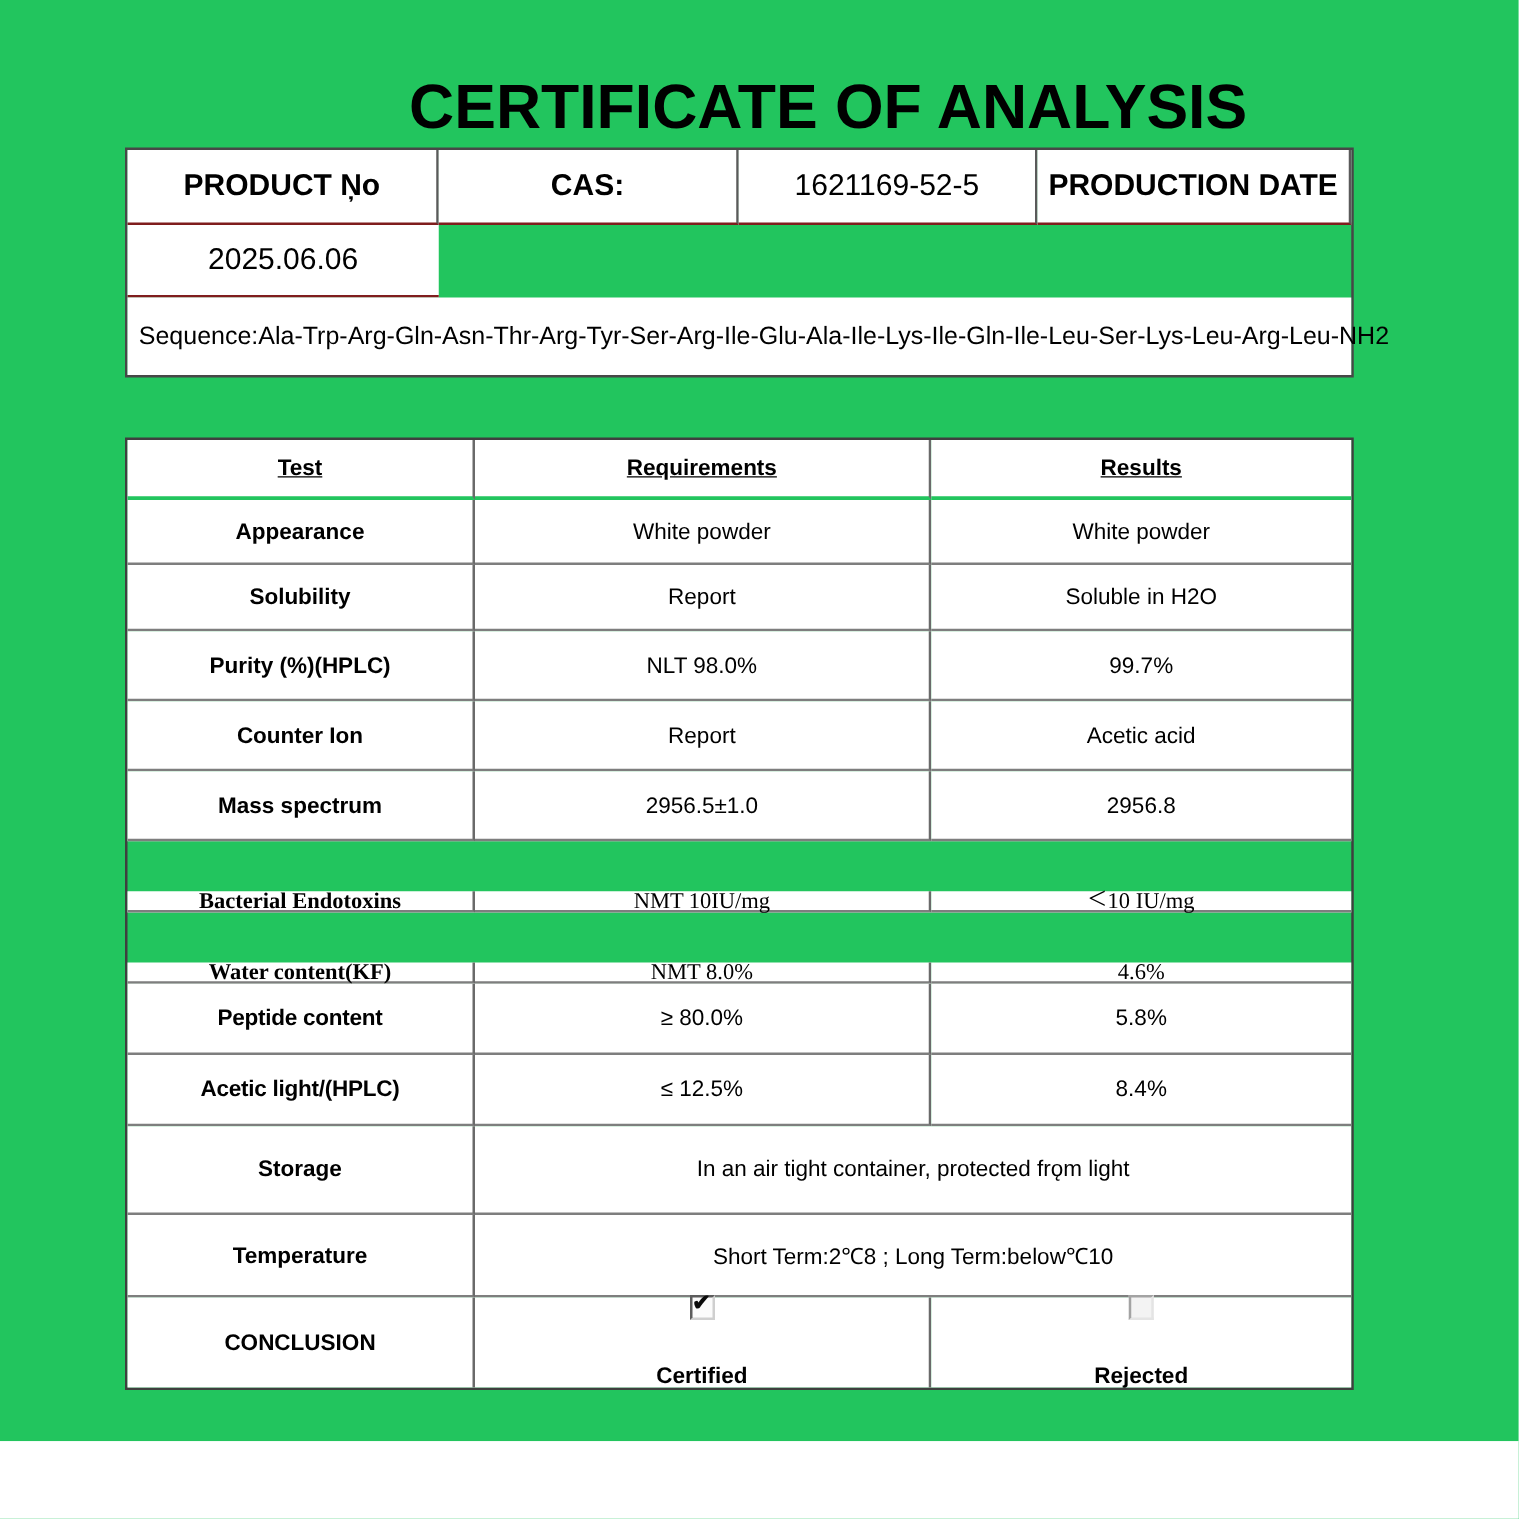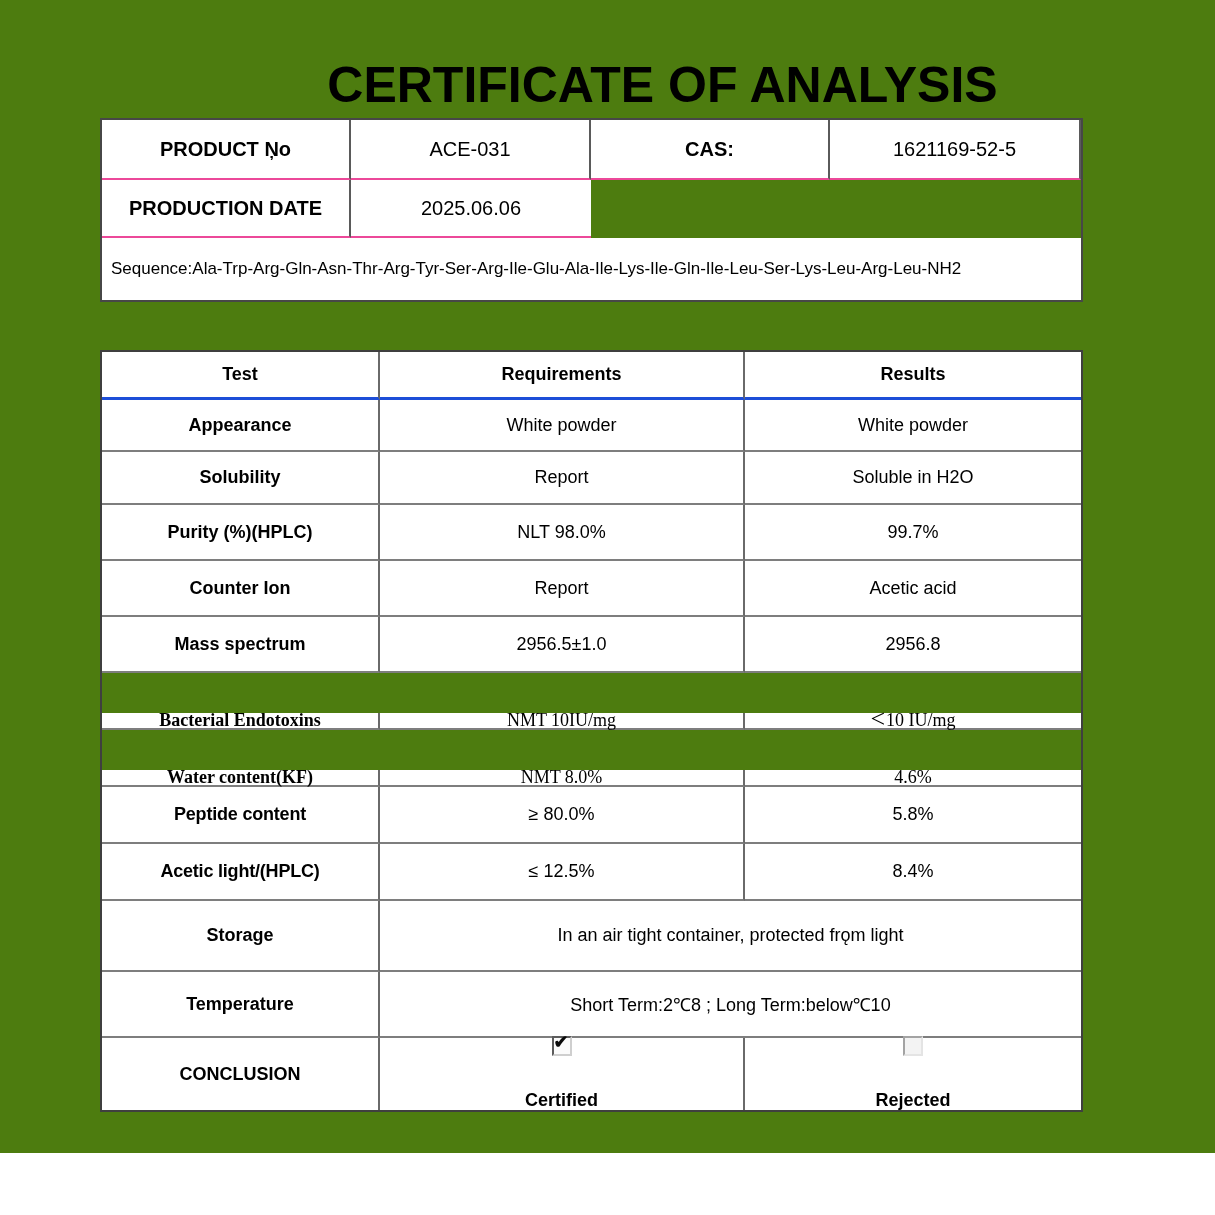--- a/index.html
+++ b/index.html
@@ -1,64 +1,64 @@
 <!DOCTYPE html>
 <html><head>
 <meta charset="utf-8">
 <style>
   html,body{margin:0;padding:0;background:#ffffff;}
   #page{
-    position:relative;width:1215px;height:1153px;background:#4d7c0f;
+    position:relative;width:1215px;height:1153px;background:#22c55e;
     font-family:"Liberation Sans",sans-serif;color:#000;overflow:hidden;
   }
   
   #title{
     position:absolute;top:56px;left:0;width:1215px;margin:0;
     box-sizing:border-box;padding-left:110px;
     text-align:center;font-size:50px;font-weight:bold;letter-spacing:0px;
   }
   
   .t1{
     position:absolute;left:100px;top:118px;
     display:grid;
     grid-template-columns:249px 240px 239px 251px;
     grid-template-rows:60px 58px 62px;
     border:2px solid #474747;
     width:979px;
   }
   .t1 .cell{
     display:flex;align-items:center;justify-content:center;
-    border-right:2px solid #5a5a5a;border-bottom:2px solid #ec4899;
-    font-size:20px;box-sizing:border-box;background:#fff;
+    border-right:2px solid #5a5a5a;border-bottom:2px solid #7f1d1d;
+    font-size:24px;box-sizing:border-box;background:#fff;
   }
   .t1 .cell.nr{border-right:none;}
   .t1 .cell.nb{border-bottom:none;}
   .t1 .lbl{font-weight:bold;}
   .t1 .seq{
     grid-column:1 / -1;justify-content:flex-start;
-    padding-left:9px;font-size:17px;white-space:nowrap;
+    padding-left:9px;font-size:20px;white-space:nowrap;
   }
   
   .t2{
     position:absolute;left:100px;top:350px;
     display:grid;
     grid-template-columns:278px 365px 336px;
     grid-template-rows:48px 52px 53px 56px 56px 56px 57px 57px 57px 57px 71px 66px 72px;
     border:2px solid #3f3f3f;
     width:979px;
   }
   .row{display:contents;}
   .t2 .cell{
     display:flex;align-items:center;justify-content:center;
     border-right:2px solid #6a6a6a;border-bottom:2px solid #7e7e7e;
     font-size:18px;box-sizing:border-box;background:#fff;text-align:center;
   }
   .t2 .cell.nr{border-right:none;}
   .t2 .cell.nb{border-bottom:none;}
-  .t2 .cell.hb{border-bottom:3px solid #1d4ed8;}
+  .t2 .cell.hb{border-bottom:3px solid #22c55e;text-decoration:underline;}
   .t2 .lbl{font-weight:bold;}
   .t2 .merged{grid-column:2 / 4;}
   .serif{font-family:"Liberation Serif",serif;font-size:19px;margin-top:40px;}
   .serif.lbl{font-weight:bold;}
   .cond{font-size:16.5px;letter-spacing:-0.2px;}
   .big-lt{font-size:26px;line-height:19px;margin-right:1px;transform:translateY(-2px);}
   
   .concl-cell{gap:13px;flex-direction:column;}
   .checkbox{
     width:16px;height:16px;background:#fbfbfb;position:relative;
@@ -79,21 +79,20 @@
 </style>
 </head>
 <body>
 
 <div id="page">
 
   <h1 id="title">CERTIFICATE OF ANALYSIS</h1>
 
   <div class="t1">
     <div class="cell lbl">PRODUCT Ņo</div>
-    <div class="cell">ACE-031</div>
 
     <div class="cell lbl">CAS:</div>
     <div class="cell">1621169-52-5</div>
     <div class="cell lbl">PRODUCTION DATE</div>
     <div class="cell nr">2025.06.06</div>
 
     <div class="cell seq nr nb">Sequence:Ala-Trp-Arg-Gln-Asn-Thr-Arg-Tyr-Ser-Arg-Ile-Glu-Ala-Ile-Lys-Ile-Gln-Ile-Leu-Ser-Lys-Leu-Arg-Leu-NH2</div>
   </div>
 
   <div class="t2">

